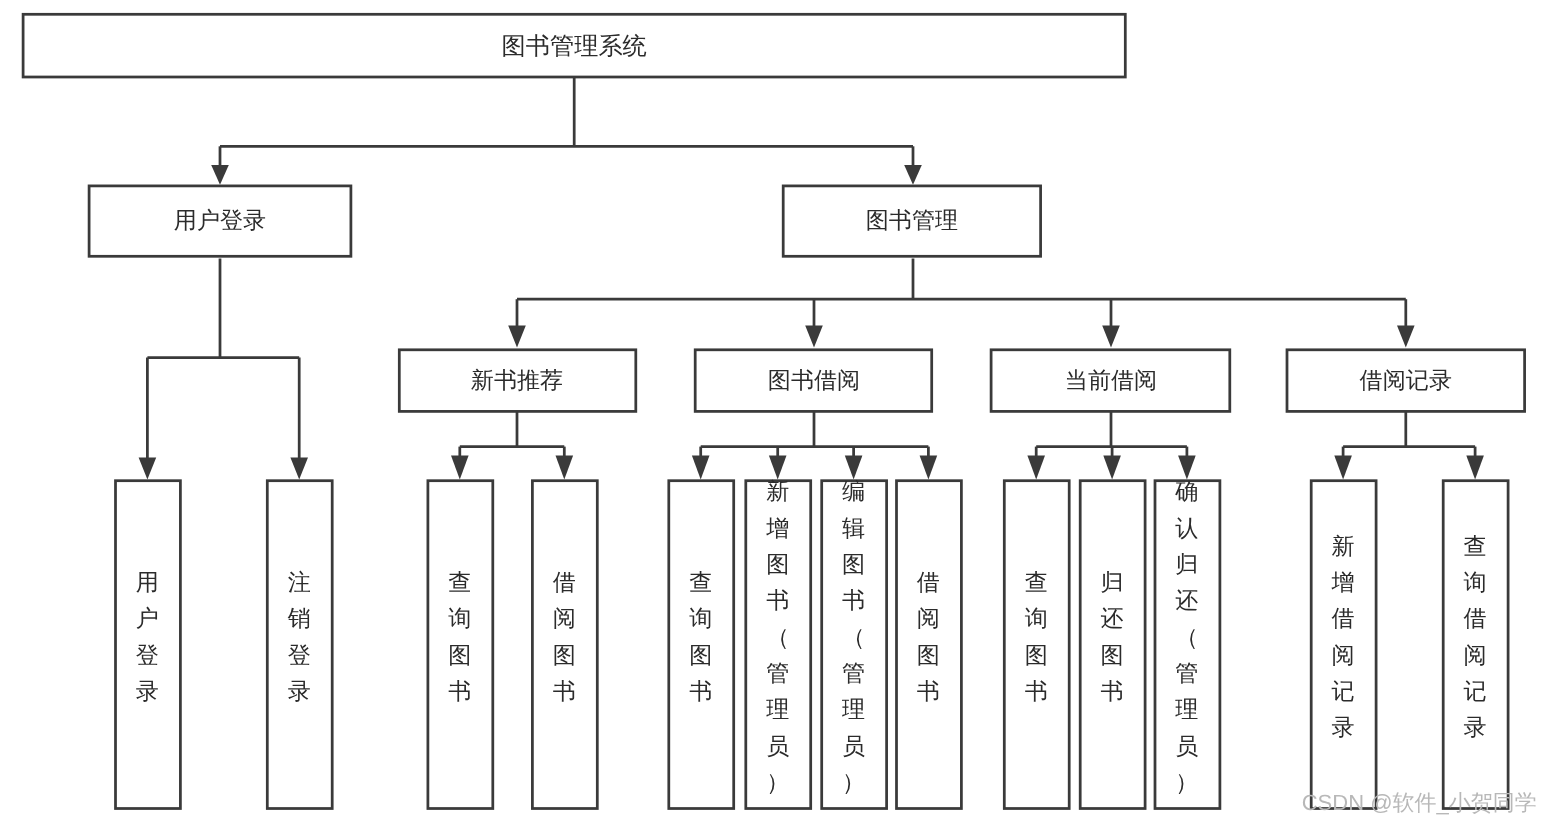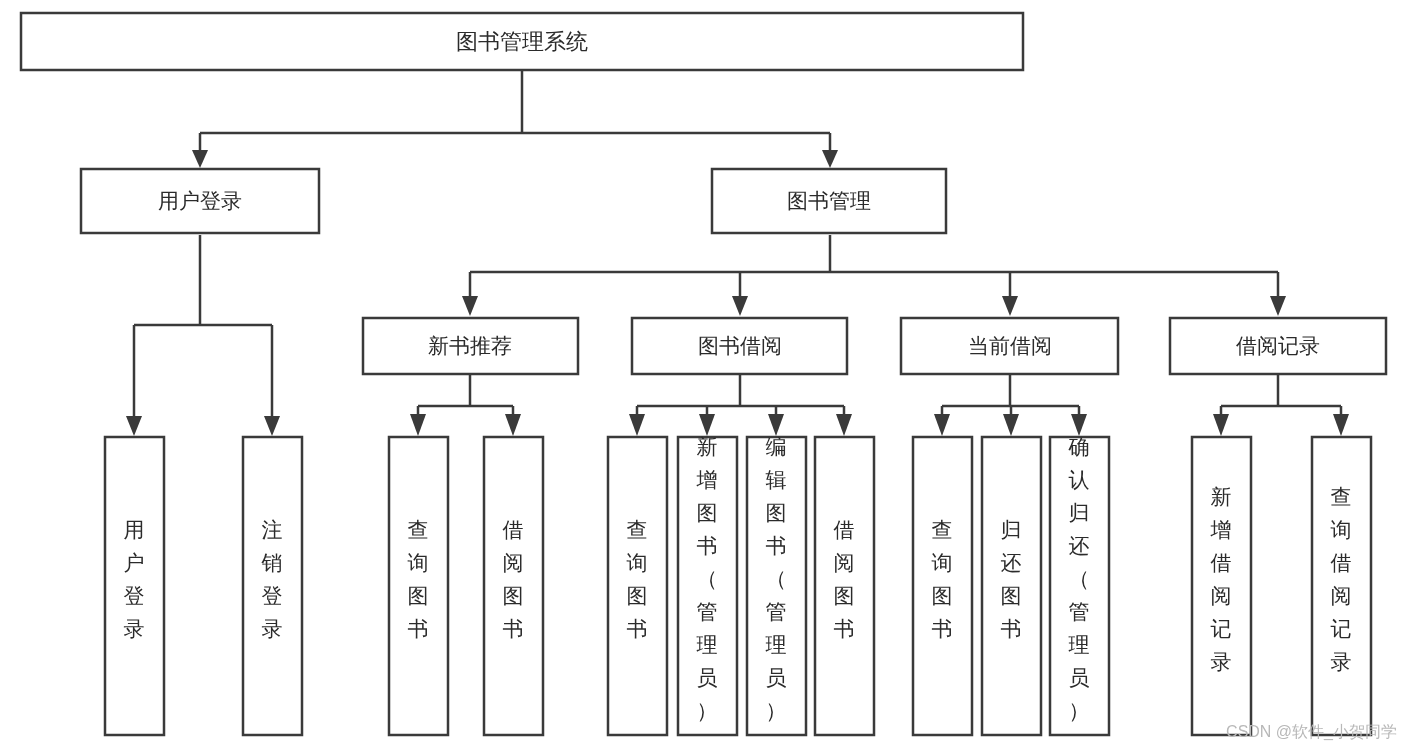--- a/index.html
+++ b/index.html
@@ -47,21 +47,21 @@
   }
   .arrow-head {
     fill: #3a3a3a;
     stroke: none;
   }
   .watermark {
     position: absolute;
     right: 8px;
     bottom: 4px;
     font-family: "Liberation Sans", "DejaVu Sans", sans-serif;
-    font-size: 16px;
+    font-size: 20px;
     color: #b8b8b8;
     white-space: nowrap;
     user-select: none;
   }
 </style>
 </head>
 <body>
 
 <svg id="diagram" viewBox="0 0 1405 747" xmlns="http://www.w3.org/2000/svg">
 

